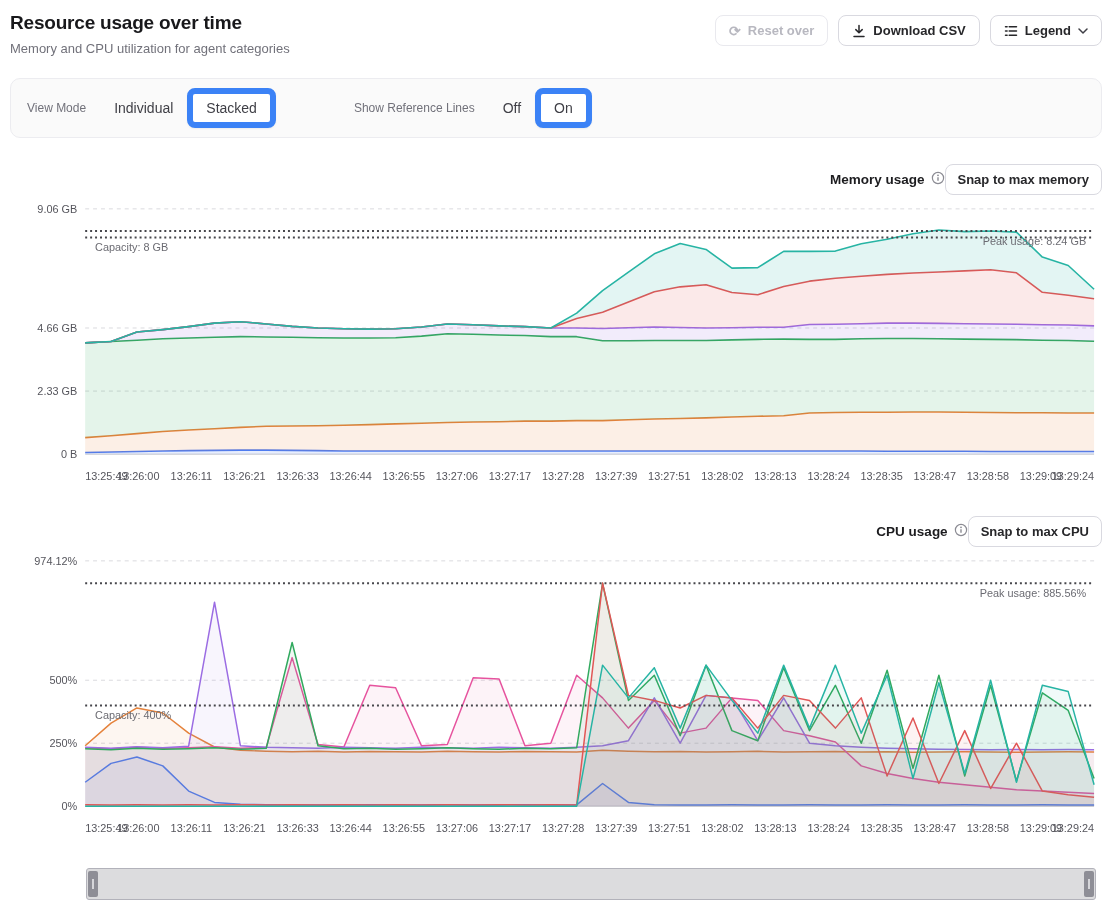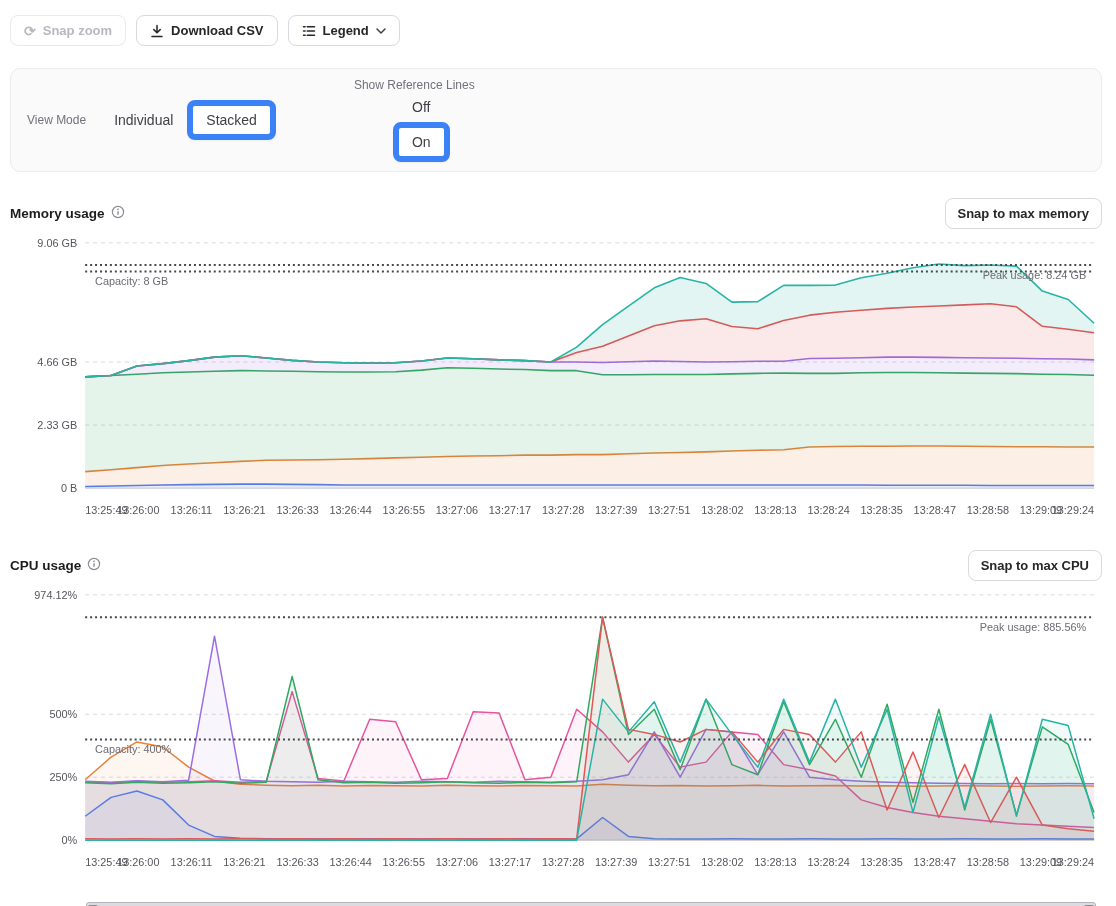--- a/index.html
+++ b/index.html
@@ -18,47 +18,51 @@
   .btn .txt-icon { font-size:14px; line-height:1; }
   .btn svg { display:block; }
 
   
   .controls { margin-top:22px; background:#fafafa; border:1px solid #ececf0; border-radius:10px;
               padding:9px 16px; display:flex; align-items:center; }
   .ctrl-label { font-size:12px; color:#71717a; margin-right:14px; }
   .ctrl-opt { font-size:14px; color:#3f3f46; padding:6px 13px; border-radius:8px; cursor:pointer;
               border:1px solid transparent; }
   .ctrl-opt.active { background:#fff; border:6px solid #3b82f6; box-shadow:0 1px 2px rgba(0,0,0,.06); }
-  .ctrl-group2 { margin-left:78px; display:flex; align-items:center;flex-direction:column; }
-
-  
-  .section-head { display:flex; justify-content:space-between; align-items:center; margin-top:26px; margin-bottom:2px;gap:17px; }
+  .ctrl-group2 { margin-left:78px; display:flex; align-items:center; }
+
+  
+  .section-head { display:flex; justify-content:flex-end; align-items:center; margin-top:26px; margin-bottom:2px; }
   .section-title { display:flex; align-items:center; gap:6px; font-size:13.5px; font-weight:700; color:#1c1c1f; }
   .snap-btn { padding:7px 12px; }
   svg.chart { width:100%; height:auto; display:block; }
   .tick { font-size:11px; fill:#55555c; font-family:"Liberation Sans", sans-serif; }
   .ref-label { font-size:11px; fill:#6b6b72; font-family:"Liberation Sans", sans-serif; }
 
   
   .brush-row { margin:26px 6px 6px 76px; }
   .brush-track { height:32px; border:1px solid #b2b2ba; background:#dcdcde; border-radius:3px;
                  display:flex; justify-content:space-between; align-items:center; padding:0 1px; cursor:pointer; }
   .brush-handle { width:10px; height:26px; background:#8e8e96; border-radius:2px; position:relative; cursor:ew-resize; }
   .brush-handle::after { content:""; position:absolute; left:3.5px; top:8px; bottom:8px; width:2px; background:#d6d6da; }
 </style>
 </head>
 <body>
 
 <div class="page">
 
   <div class="header">
+    <div>
+      <h1 class="page-title">Resource usage over time</h1>
+      <p class="subtitle">Memory and CPU utilization for agent categories</p>
+    </div>
     <div class="header-actions">
       <button class="btn disabled">
         <span class="txt-icon">⟳</span>
-        <span>Snap zoom</span>
+        <span>Reset over</span>
       </button>
       <button class="btn">
         <span>
           <svg width="14" height="14" viewBox="0 0 14 14">
               <path d="M7 1.5v7M3.8 5.6L7 8.8l3.2-3.2M2 12.5h10" stroke="#27272a" stroke-width="1.5" fill="none" stroke-linecap="round" stroke-linejoin="round"></path>
             </svg>
         </span>
         <span>Download CSV</span>
       </button>
       <button class="btn">

